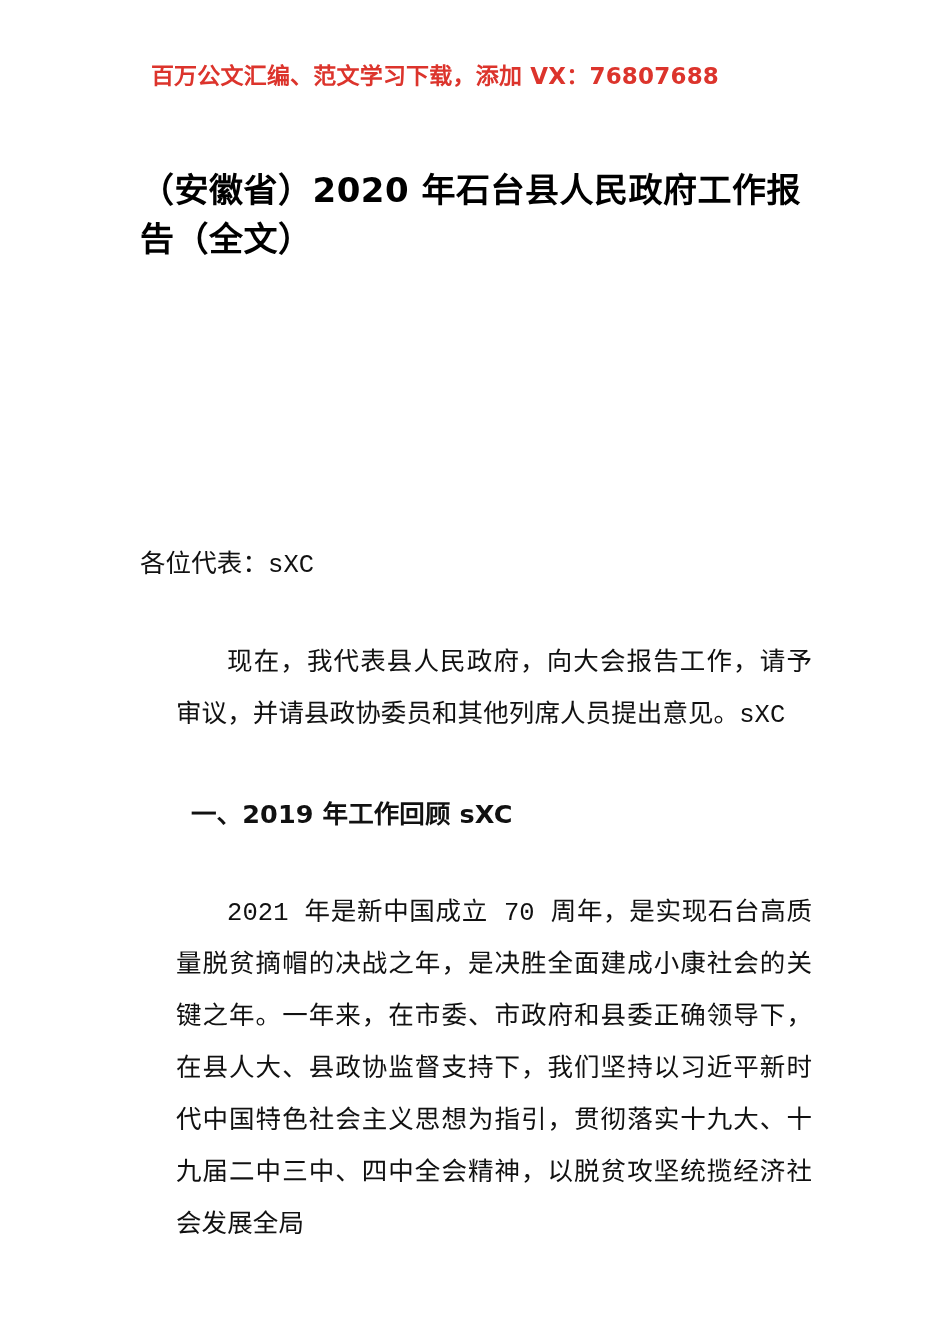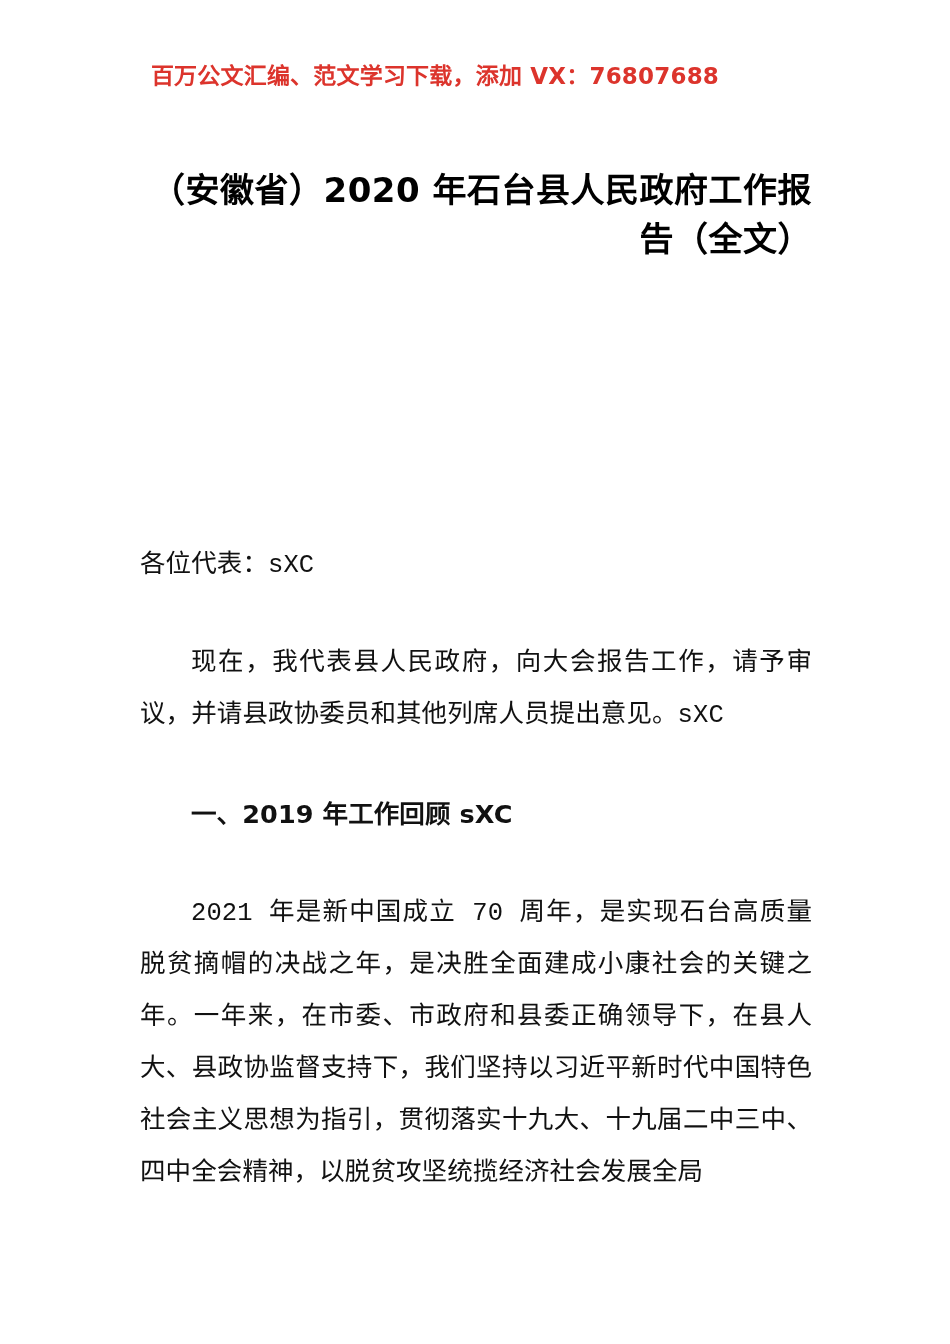--- a/index.html
+++ b/index.html
@@ -33,21 +33,21 @@
     line-height: 1.2;
     white-space: nowrap;
   }
 
   
   .doc-title {
     position: absolute;
     top: 143px;
     left: 140px;
     width: 672px;
-    text-align: right;
+    text-align: left;
     font-size: 34px;
     font-weight: 700;
     line-height: 1.45;
     color: #000000;
     letter-spacing: 0.5px;
   }
 
   
   .body-region {
     position: absolute;
@@ -62,20 +62,21 @@
     color: #111111;
     text-align: justify;
     text-justify: inter-ideograph;
     margin: 0;
     letter-spacing: 0.1px;
     font-family: Liberation Mono, monospace;
   }
 
   .para.indent {
     text-indent: 2em;
+    margin-left: 36px;
   }
 
   .spacer-sm { height: 46px; }
   .spacer-md { height: 48px; }
 
   .section-heading {
     font-size: 25.5px;
     line-height: 52px;
     color: #111111;
     margin: 0;

